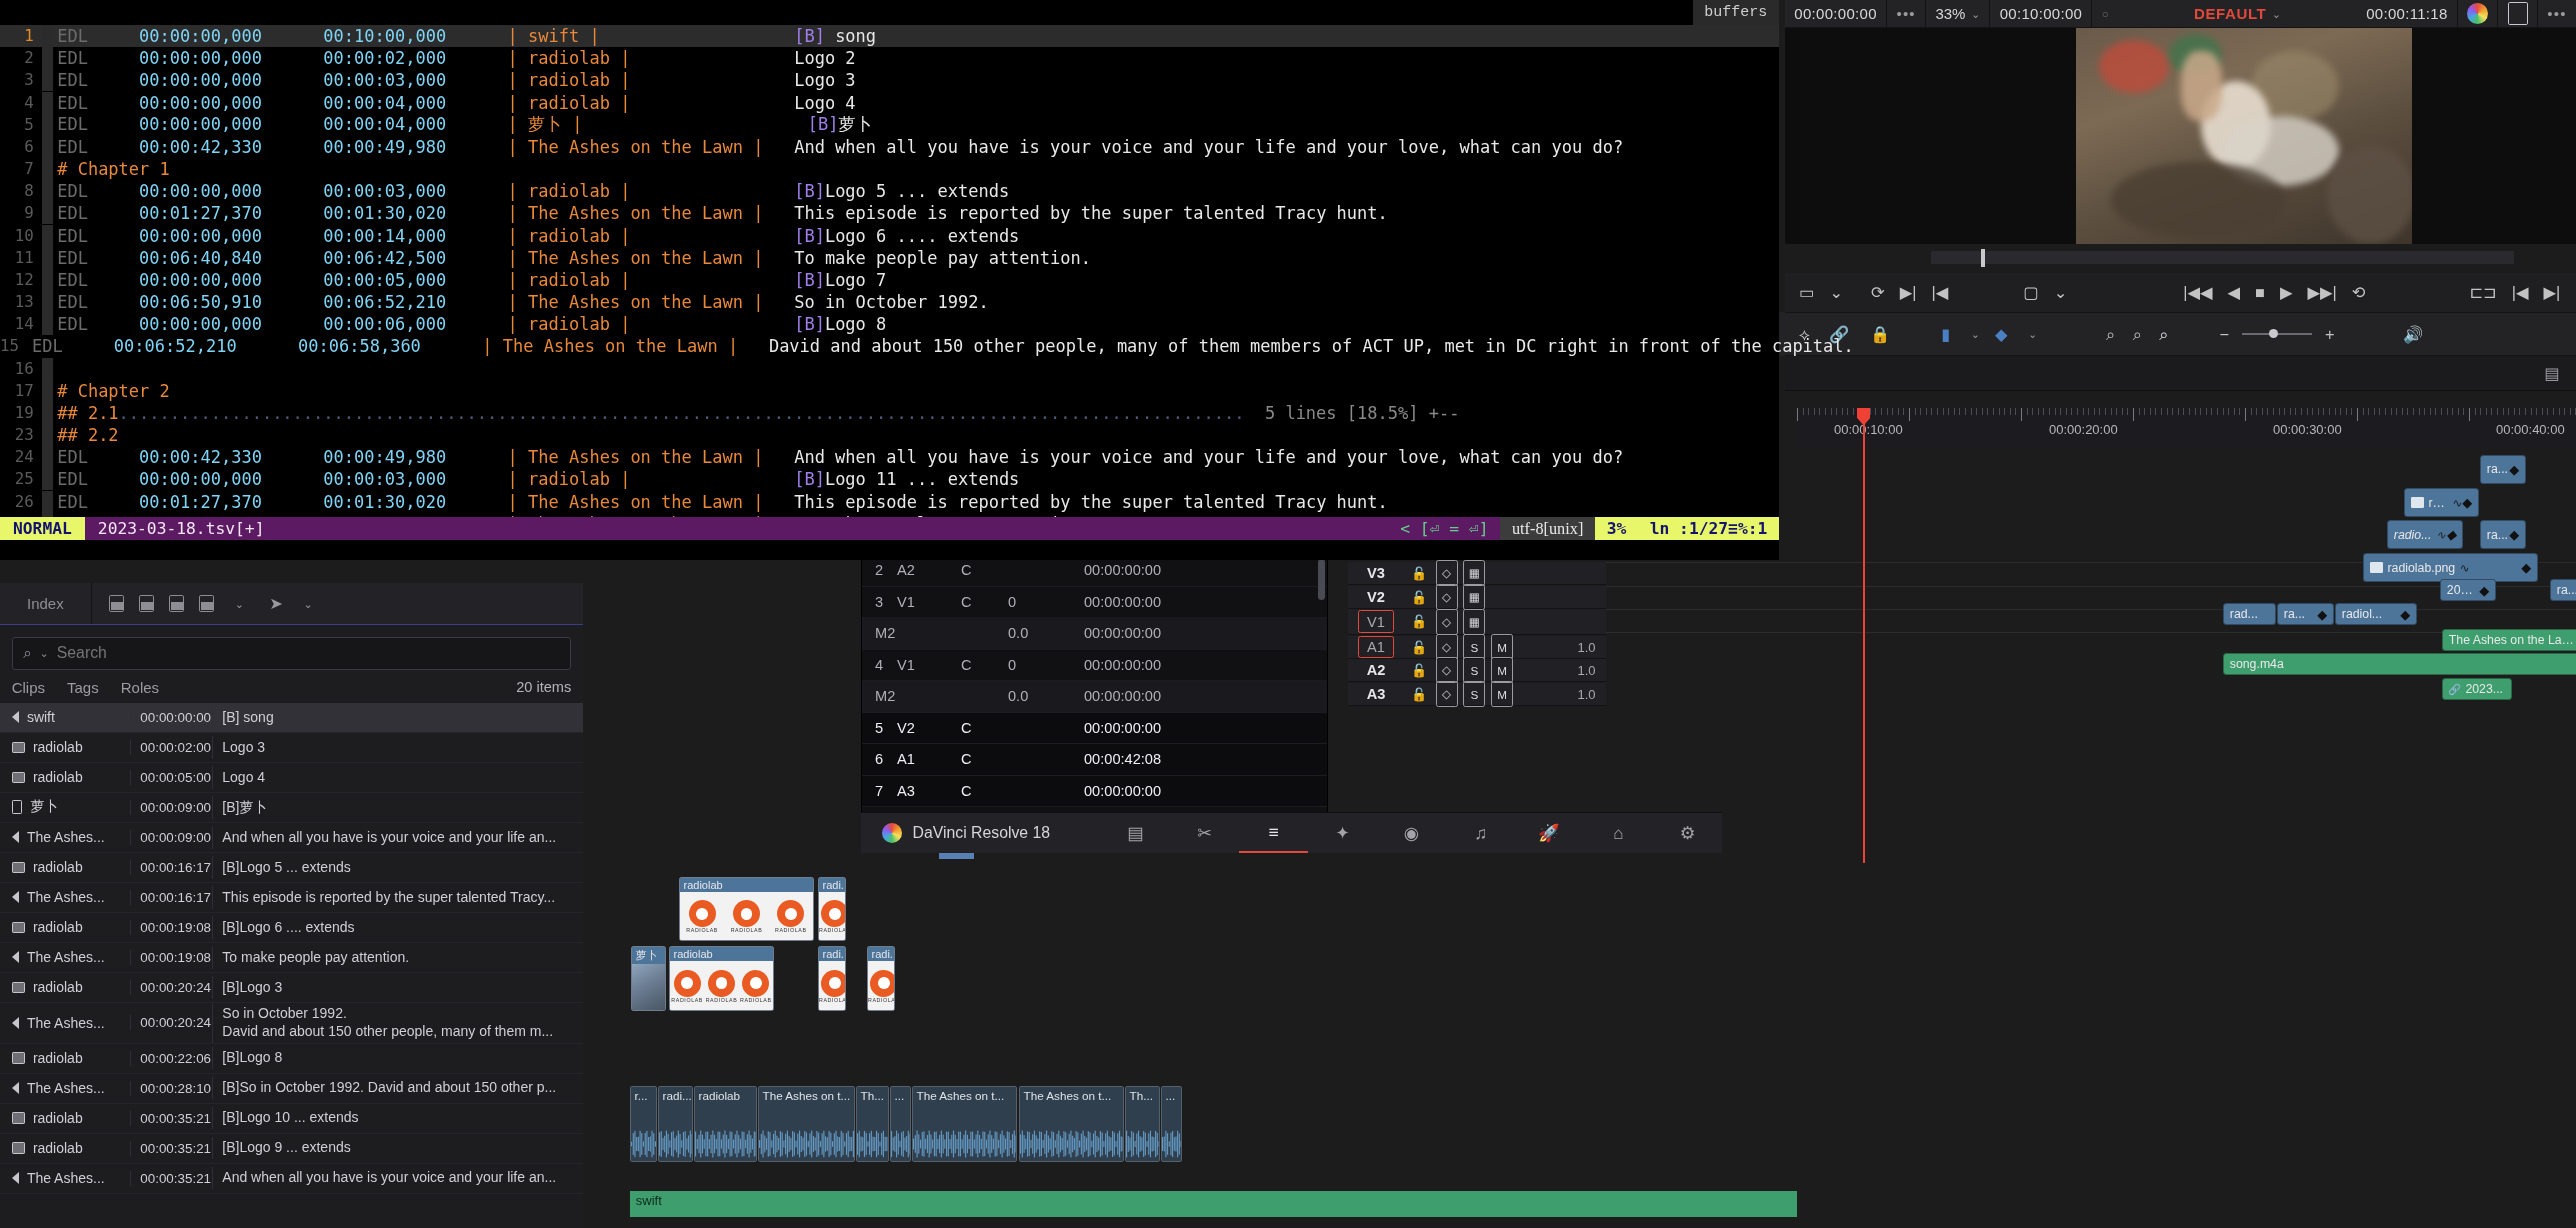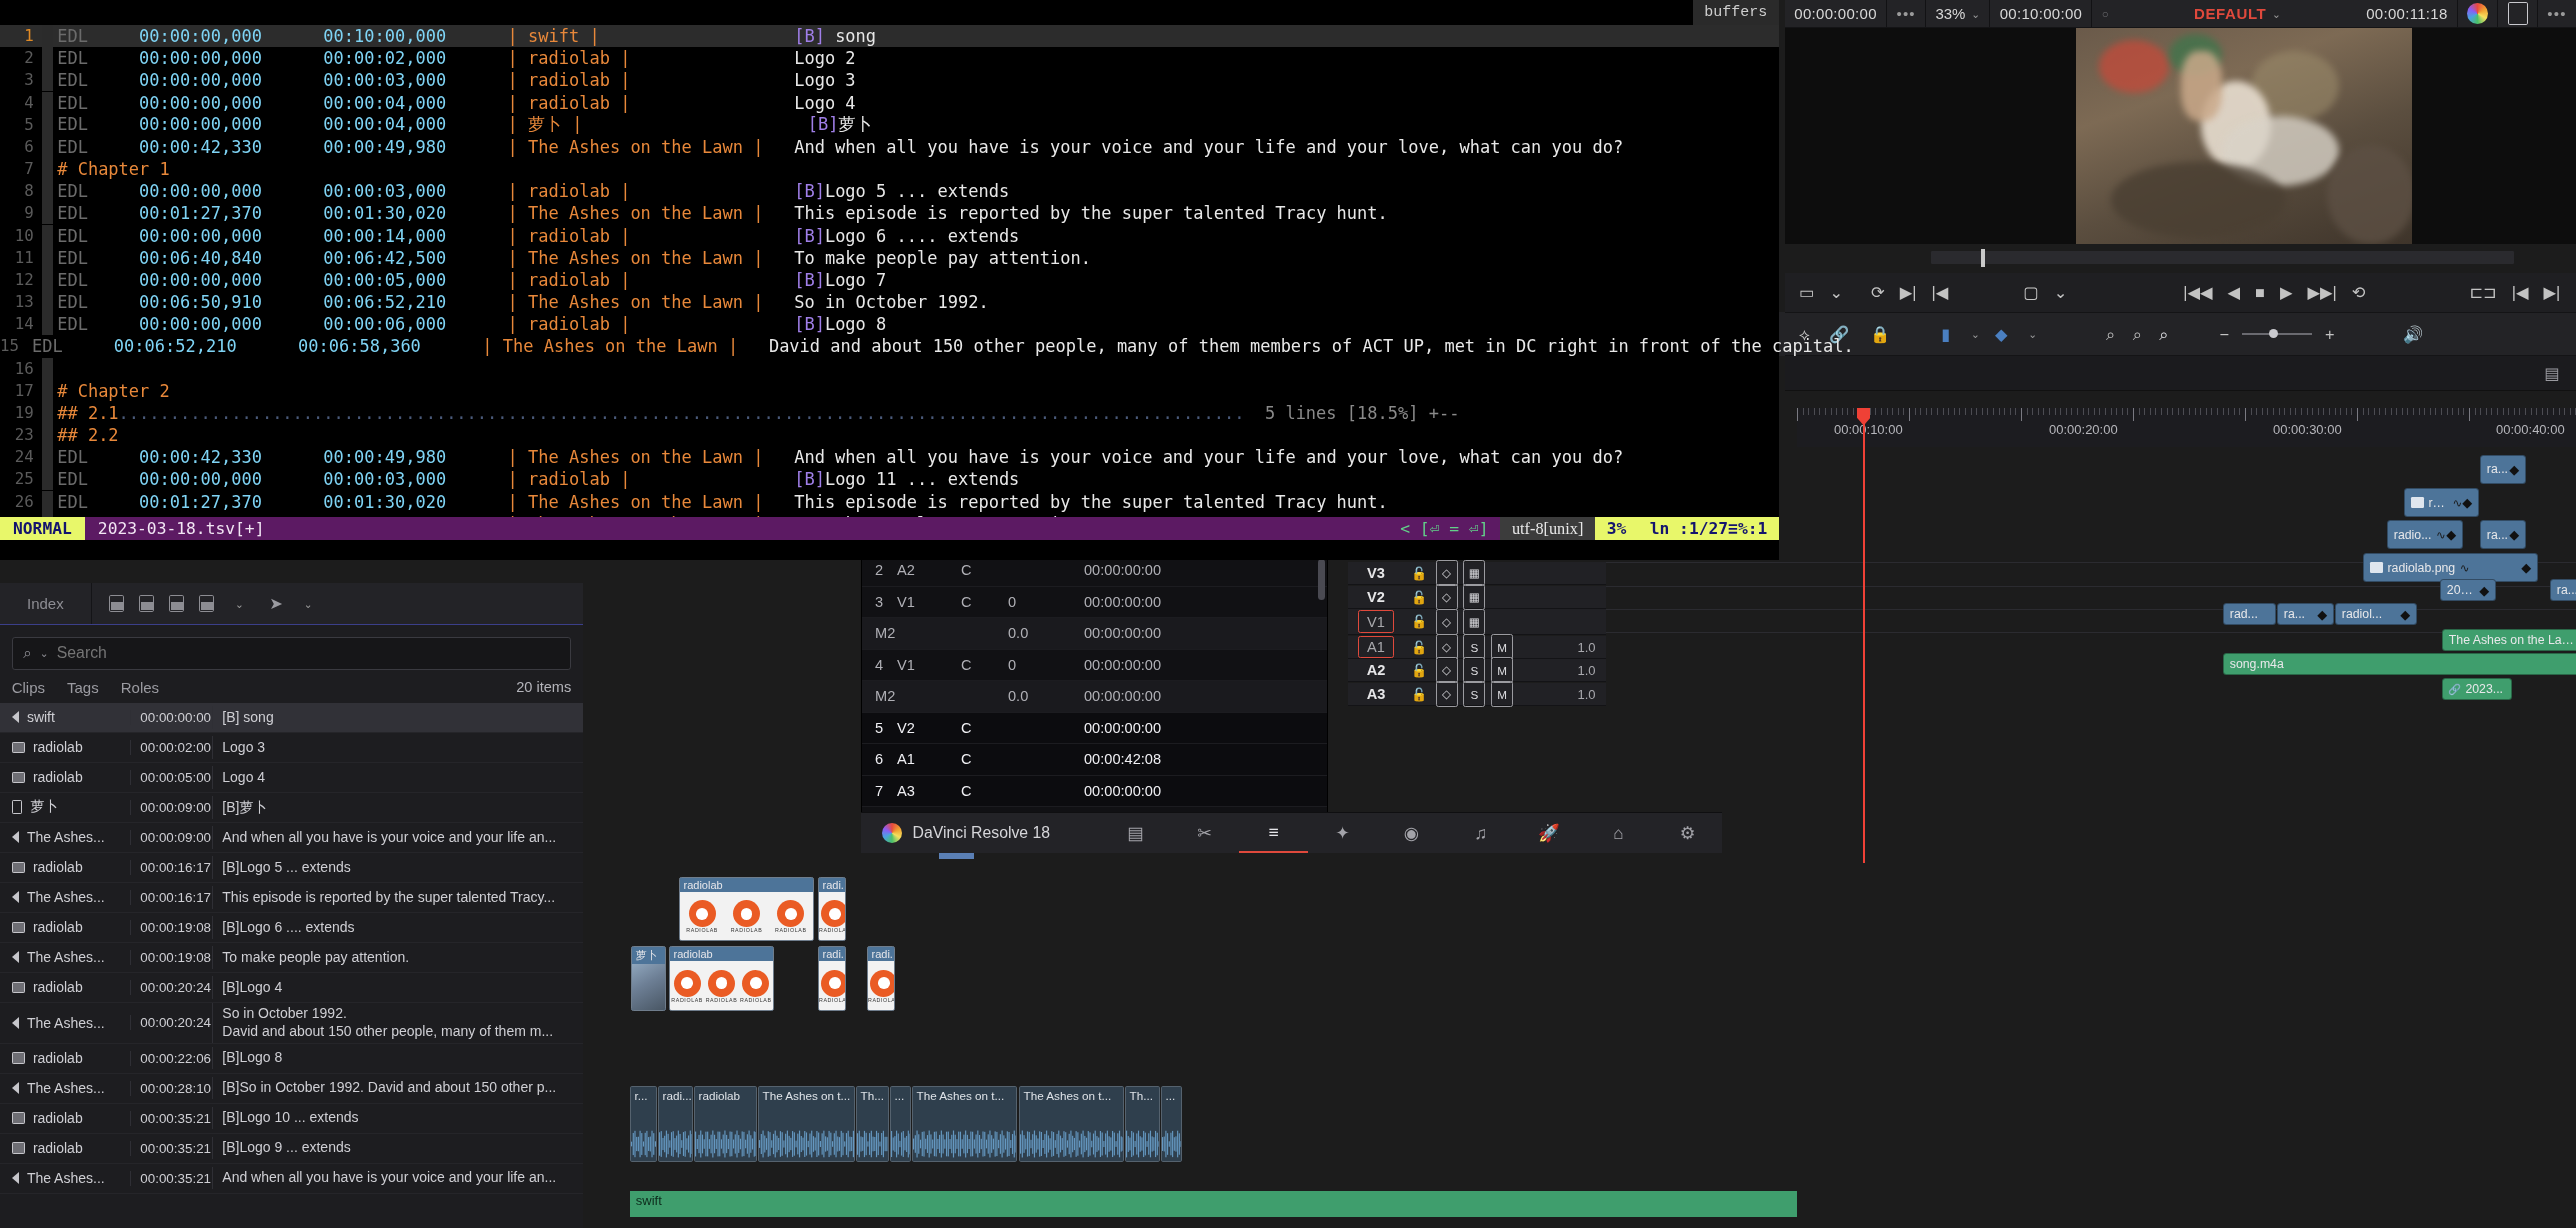--- a/index.html
+++ b/index.html
@@ -460,21 +460,21 @@
         <div class="clip vid" style="left: 875px; top: 5.8px; width: 46px; height: 29px;">
           <span style="overflow: hidden; text-overflow: ellipsis;">ra...</span>
           <span class="kf">◆</span>
         </div>
         <div class="clip vid" style="left: 799px; top: 39px; width: 75px; height: 29px;">
           <span class="thumbico"></span>
           <span style="overflow: hidden; text-overflow: ellipsis;">radi...</span>
           <span class="wf">∿</span>
           <span class="kf">◆</span>
         </div>
-        <div class="clip vid" style="left: 782px; top: 71px; width: 76px; height: 29px;">
+        <div class="clip vid" style="left: 782px; top: 71px; width: 76px; height: 29px; font-style: italic;">
           <span style="overflow: hidden; text-overflow: ellipsis;">radio...</span>
           <span class="wf">∿</span>
           <span class="kf">◆</span>
         </div>
         <div class="clip vid" style="left: 875px; top: 71px; width: 46px; height: 29px;">
           <span style="overflow: hidden; text-overflow: ellipsis;">ra...</span>
           <span class="kf">◆</span>
         </div>
         <div class="clip vid" style="left: 758px; top: 104px; width: 175px; height: 29px;">
           <span class="thumbico"></span>
@@ -659,21 +659,21 @@
             </div>
             <div class="idx-r-pos">00:00:19:08</div>
             <div class="idx-r-notes">To make people pay attention.</div>
           </div>
           <div class="idx-row">
             <div class="idx-r-name">
               <span class="ico-image"></span>
               <span style="overflow: hidden; white-space: nowrap;">radiolab</span>
             </div>
             <div class="idx-r-pos">00:00:20:24</div>
-            <div class="idx-r-notes">[B]Logo 4</div>
+            <div class="idx-r-notes">[B]Logo 3</div>
           </div>
           <div class="idx-row">
             <div class="idx-r-name">
               <span class="ico-audio"></span>
               <span style="overflow: hidden; white-space: nowrap;">The Ashes...</span>
             </div>
             <div class="idx-r-pos">00:00:20:24</div>
             <div class="idx-r-notes">So in October 1992.
 David and about 150 other people, many of them m...</div>
           </div>

